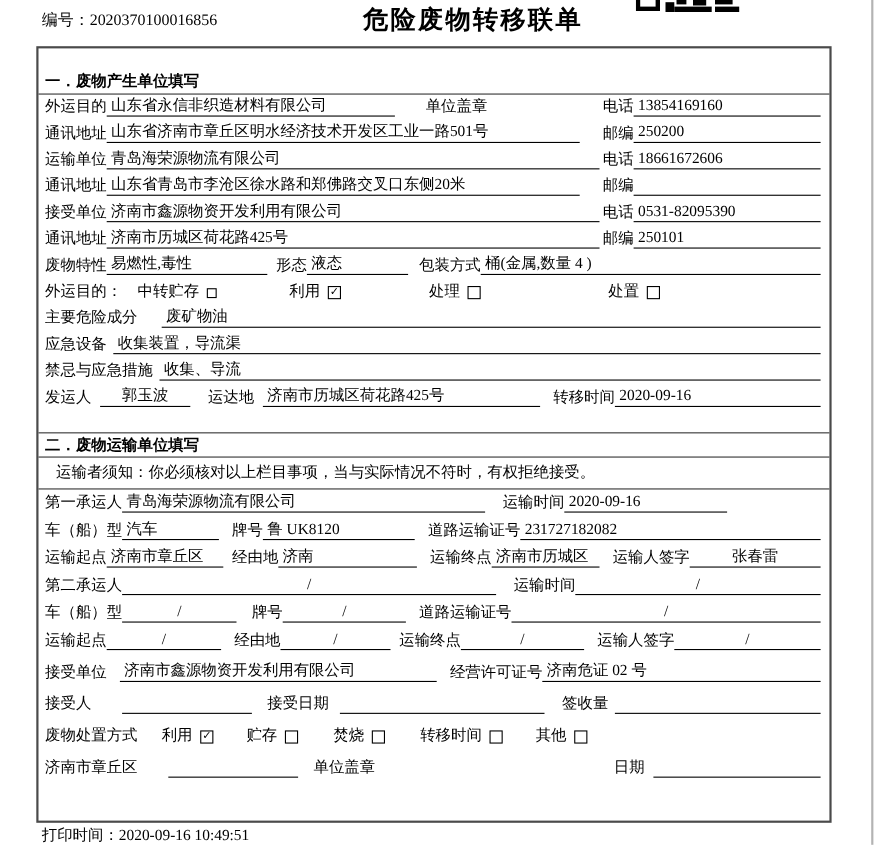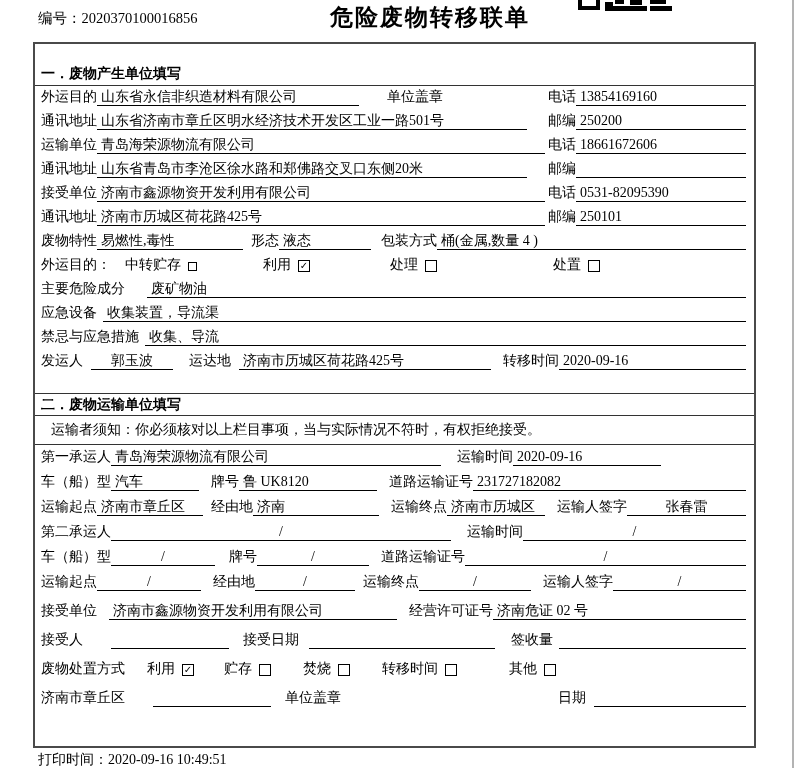--- a/index.html
+++ b/index.html
@@ -228,21 +228,21 @@
   <div class="r h29">
     <span class="l">废物处置方式</span>
     <span class="l" style="margin-left:22px">利用</span>
     <span class="cb">✓</span>
     <span class="l" style="margin-left:30px">贮存</span>
     <span class="cb"></span>
     <span class="l" style="margin-left:32px">焚烧</span>
     <span class="cb"></span>
     <span class="l" style="margin-left:32px">转移时间</span>
     <span class="cb"></span>
-    <span class="l" style="margin-left:52px">其他</span>
+    <span class="l" style="margin-left:30px">其他</span>
     <span class="cb"></span>
   </div>
 
   <div class="r h29">
     <span class="l">济南市章丘区</span>
     <span class="u" style="width:118px;margin-left:28px"></span>
     <span class="l" style="margin-left:14px">单位盖章</span>
     <span class="grow"></span>
     <span class="l">日期</span>
     <span class="u" style="width:152px;margin-left:8px"></span>

